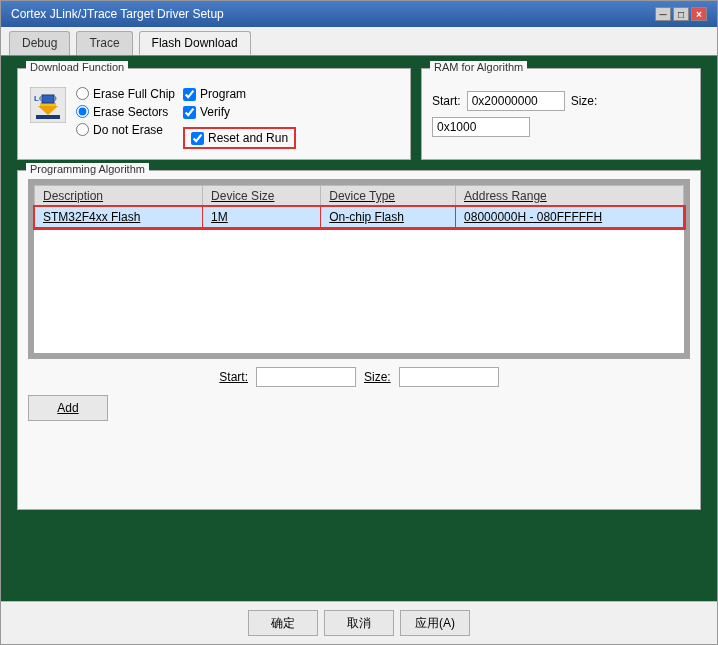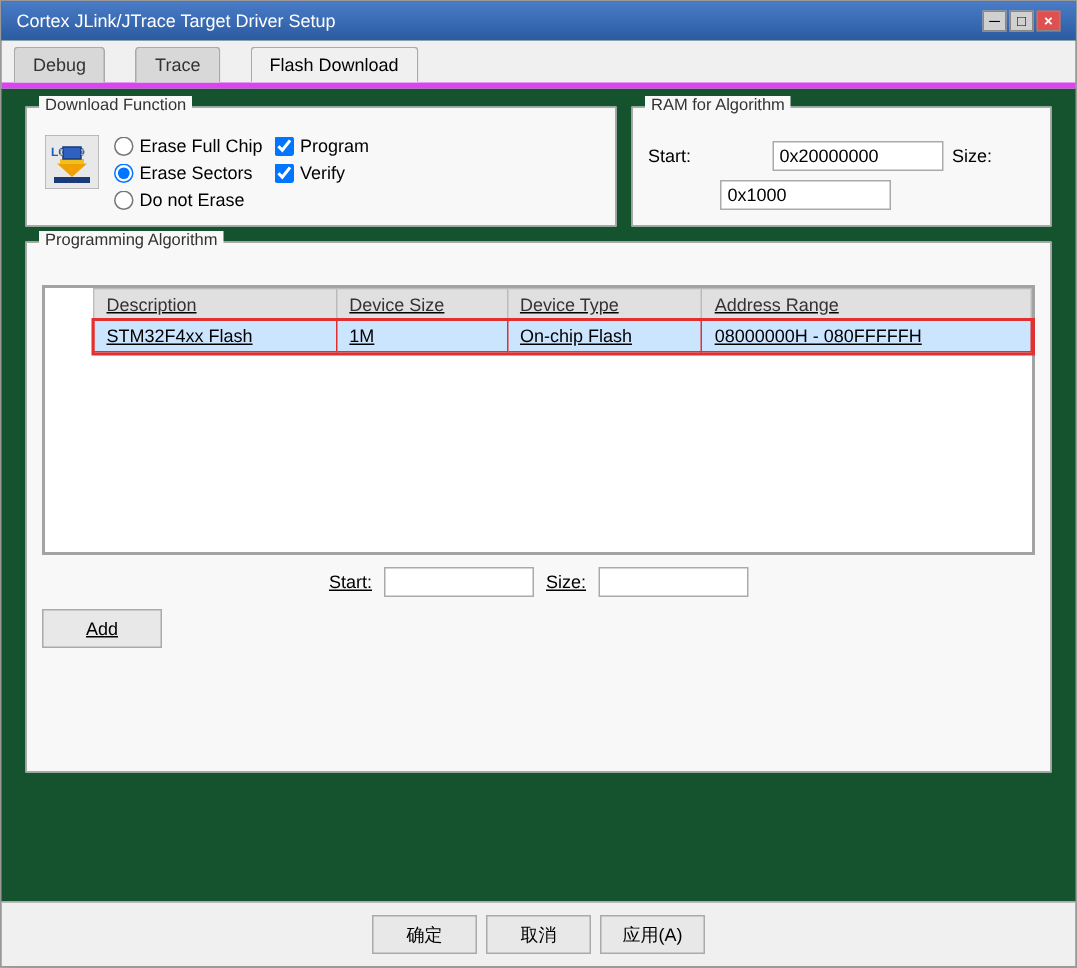--- a/index.html
+++ b/index.html
@@ -45,24 +45,24 @@
       align-items: center;
       justify-content: center;
       cursor: pointer;
       color: #000;
       font-weight: bold;
     }
     .close-btn { background: #e05050; color: white; }
 
     .tab-bar {
       background: #f0f0f0;
-      border-bottom: 4px solid #d946ef;
+      border-bottom: 1px solid #d946ef;
       display: flex;
       padding: 4px 8px 0 8px;
-      gap: 20px;
+      gap: 6px;
     }
     .tab {
       padding: 4px 12px;
       border: 1px solid #aaa;
       border-bottom: none;
       background: #d8d8d8;
       cursor: pointer;
       font-size: 12px;
       border-radius: 3px 3px 0 0;
       color: #333;
@@ -128,21 +128,21 @@
     }
 
     .radio-group {
       display: flex;
       flex-direction: column;
       gap: 4px;
       margin-top: 2px;
     }
     .radio-item {
       display: flex;
-      align-items: flex-end;
+      align-items: flex-start;
       gap: 4px;
       font-size: 12px;
     }
     .radio-item input[type=radio] {
       margin: 0;
     }
 
     .check-group {
       display: flex;
       flex-direction: column;
@@ -173,40 +173,38 @@
       display: flex;
       align-items: center;
       gap: 6px;
       margin-top: 14px;
       flex-wrap: wrap;
     }
     .ram-label {
       font-size: 12px;
     }
     .ram-input {
-      width: 114px;
+      width: 98px;
       height: 20px;
       border: 1px solid #aaa;
       background: white;
       font-size: 12px;
       padding: 1px 4px;
-      margin-left: 48px;
     }
 
     
     .prog-algo {
       flex: 1;
       text-decoration: underline;
     }
     .prog-table-container {
-      border: 2px solid #a3a3a3;
+      border: 6px solid #a3a3a3;
       background: white;
-      margin-top: 20px;
+      margin-top: 0;
       min-height: 180px;
-      padding-left: 32px;
     }
     .prog-table {
       width: 100%;
       border-collapse: collapse;
       font-size: 12px;
     }
     .prog-table th {
       background: #e0e0e0;
       border: 1px solid #bbb;
       padding: 3px 8px;
@@ -348,20 +346,26 @@
 
           <div class="check-group">
             <label class="check-item">
               <input type="checkbox" checked="" style="">
               <span>Program</span>
             </label>
             <label class="check-item">
               <input type="checkbox" checked="" style="">
               <span>Verify</span>
             </label>
+            <div class="reset-run-highlight">
+              <label class="check-item">
+                <input type="checkbox" checked="" style="">
+                <span>Reset and Run</span>
+              </label>
+            </div>
           </div>
         </div>
       </div>
 
       <div class="panel-group ram-algorithm">
         <span class="panel-group-legend">RAM for Algorithm</span>
         <div class="ram-row">
           <span class="ram-label">Start:</span>
           <input type="text" class="ram-input" value="0x20000000" style="">
           <span class="ram-label">Size:</span>

